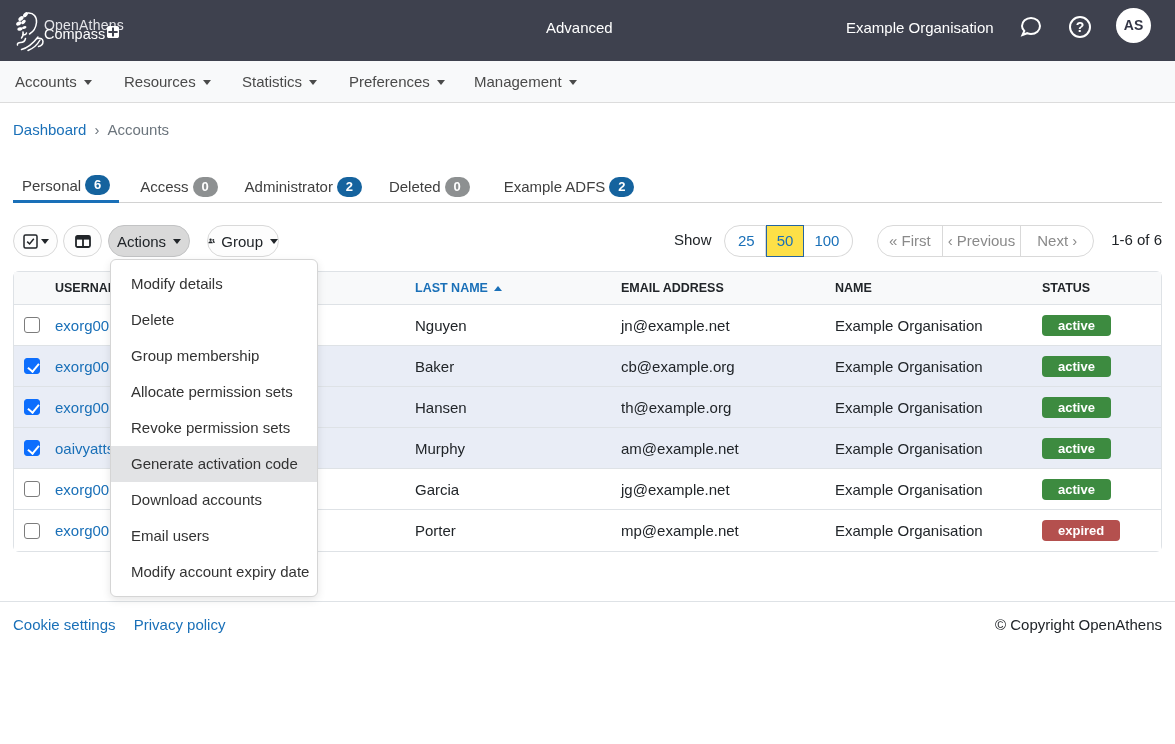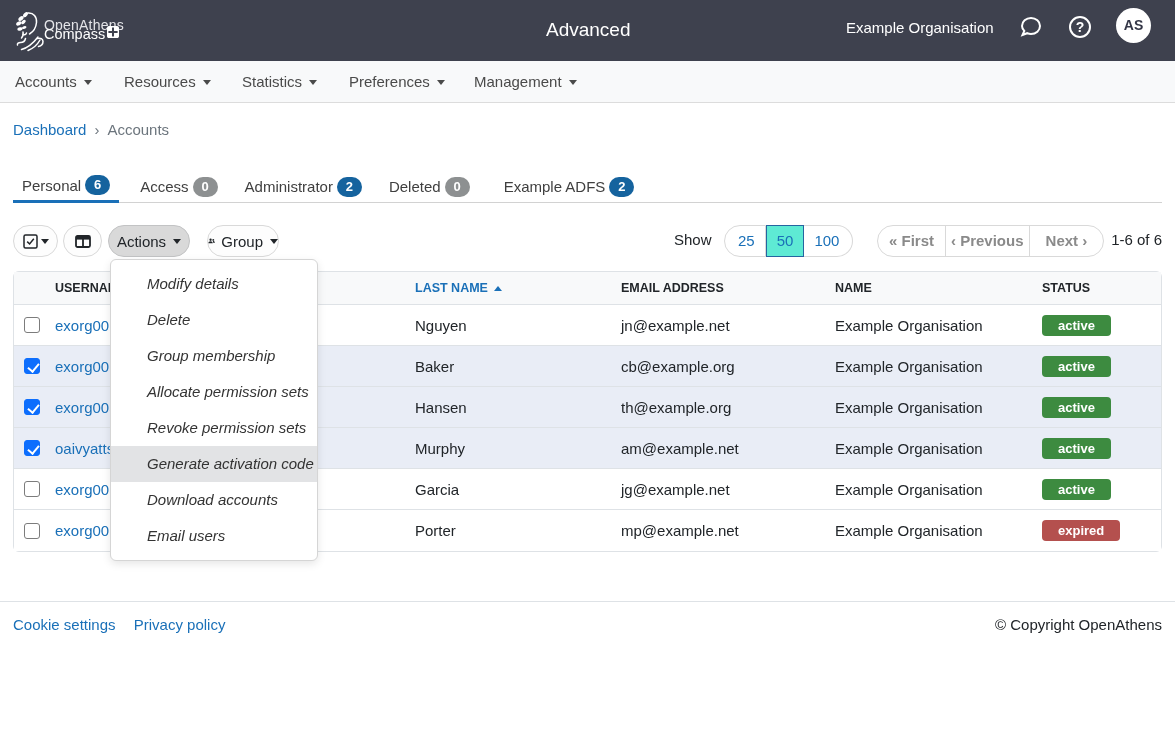--- a/index.html
+++ b/index.html
@@ -6,21 +6,21 @@
 html,body { width:1175px; height:744px; background:#fff; font-family:"Liberation Sans",sans-serif; overflow:hidden; }
 
 .topbar { position:relative; height:61px; background:#3e414e; color:#fff; }
 .logo-art { position:absolute; left:16px; top:11px; }
 .logo-oa { position:absolute; left:44px; top:17px; font-size:14px; color:#e4e4e8; letter-spacing:0.2px; }
 .logo-compass { position:absolute; left:44px; top:26px; font-size:14.5px; color:#fff; letter-spacing:0px; }
 .logo-plus { position:absolute; left:107px; top:26px; }
 .search { position:absolute; left:196px; top:11px; width:327px; height:33px; background:#262b36; border-radius:17px; }
 .search .ph { position:absolute; left:18px; top:7px; font-size:15px; color:#eceded; }
 .search svg { position:absolute; right:14px; top:8px; }
-.advanced { position:absolute; left:546px; top:19px; font-size:19px; color:#fff; }
+.advanced { position:absolute; left:546px; top:19px; font-size:15px; color:#fff; }
 .orgname { position:absolute; left:846px; top:19px; font-size:15px; color:#fff; }
 .icon-chat { position:absolute; left:1018px; top:14px; }
 .icon-help { position:absolute; left:1067px; top:14px; }
 .avatar { position:absolute; left:1116px; top:8px; width:35px; height:35px; border-radius:50%; background:#fff; color:#343747; font-size:14px; font-weight:bold; text-align:center; line-height:35px; }
 
 .mainnav { position:relative; height:42px; background:#f8f9fa; border-bottom:1px solid #dcdcdc; font-size:15px; color:#4a4a4a; }
 .mainnav span.item { position:absolute; top:12px; }
 .caret { display:inline-block; width:0; height:0; border-left:4px solid transparent; border-right:4px solid transparent; border-top:5px solid #4a4a4a; margin-left:7px; vertical-align:2px; }
 
 .breadcrumb { margin:18px 13px 0 13px; font-size:15px; color:#6c757d; }
@@ -36,22 +36,22 @@
 .tbadge.gray { background:#8d9091; }
 
 .toolbar { margin:22px 13px 0 13px; height:32px; position:relative; }
 .btn { position:absolute; top:0; height:32px; background:#fdfdfd; border:1px solid #d9d9d9; border-radius:16px; font-size:15px; color:#212529; display:flex; align-items:center; justify-content:center; }
 .btn.gray { background:#d9d9d9; border-color:#c2c3c4; }
 .show-label { position:absolute; left:661px; top:6px; font-size:15px; color:#212529; }
 .pills { position:absolute; left:711px; top:0; height:32px; display:flex; font-size:15px; }
 .pills .pg { padding:6px 10px; color:#1a70b8; border:1px solid #d9d9d9; border-left:none; }
 .pills .pg:first-child { border-left:1px solid #d9d9d9; border-radius:16px 0 0 16px; padding-left:13px; }
 .pills .pg:last-child { border-radius:0 16px 16px 0; padding-right:13px; }
-.pills .pg.sel { background:#5eead4; border:1px solid #2565a0 !important; }
-.pager { position:absolute; left:864px; top:0; height:32px; border:1px solid #d9d9d9; border-radius:16px; display:flex; overflow:hidden; font-size:15px; color:#8a8a8a;font-weight:bold; }
+.pills .pg.sel { background:#fde047; border:1px solid #2565a0 !important; }
+.pager { position:absolute; left:864px; top:0; height:32px; border:1px solid #d9d9d9; border-radius:16px; display:flex; overflow:hidden; font-size:15px; color:#8a8a8a; }
 .pager .pp { padding:6px 11px; white-space:nowrap; border-left:1px solid #d9d9d9; }
 .pager .pp:first-child { border-left:none; }
 .pager .pp:nth-child(2) { padding:6px 5px; }
 .pager .pp:nth-child(3) { padding:6px 16px; }
 .count { position:absolute; right:0; top:6px; font-size:15px; color:#212529; white-space:nowrap; }
 
 .tablewrap { margin:14px 13px 0 13px; border:1px solid #dee2e6; border-radius:6px; }
 table { table-layout:fixed; width:100%; border-collapse:separate; border-spacing:0; font-size:15px; color:#212529; }
 th { background:#f8f9fa; font-size:12.5px; font-weight:bold; text-align:left; padding:8px 10px; height:33px; border-bottom:1px solid #dee2e6; }
 th.sorted { color:#1a70b8; }
@@ -66,21 +66,21 @@
 .badge.green { background:#3d8b40; }
 .badge.red { background:#b4504e; }
 .sortarrow { display:inline-block; width:0; height:0; border-left:4.5px solid transparent; border-right:4.5px solid transparent; border-bottom:5px solid #1a70b8; margin-left:6px; vertical-align:1px; }
 
 .footer { position:absolute; left:0; top:601px; width:1175px; border-top:1px solid #dee2e6; }
 .footer .links { position:absolute; left:13px; top:14px; font-size:15px; }
 .footer .links a { color:#1a70b8; text-decoration:none; }
 .footer .copy { position:absolute; right:13px; top:14px; font-size:15px; color:#212529; }
 
 .menu { position:absolute; left:110px; top:259px; width:208px; background:#fff; border:1px solid #d5d5d5; border-radius:6px; padding:6px 0; box-shadow:0 3px 8px rgba(0,0,0,.10); z-index:50; }
-.menu .mi { height:36px; line-height:36px; padding:0 36px; font-size:15px; color:#333; white-space:nowrap;font-style:italic; }
+.menu .mi { height:36px; line-height:36px; padding:0 20px; font-size:15px; color:#333; white-space:nowrap; }
 .menu .mi.hov { background:#e2e3e5; }
 </style>
 </head>
 <body>
 <div class="topbar">
   <svg class="logo-art" width="28" height="41" viewBox="0 0 28 41" fill="none" stroke="#fff" stroke-width="1.5" stroke-linecap="round">
     <path d="M12 2 C17.5 1.5 21 6 20.5 11.5 C20 16.5 17 21 13.5 23"></path>
     <ellipse cx="9.5" cy="3.6" rx="3" ry="1.9" transform="rotate(-50 9.5 3.6)" fill="#fff" stroke="none"></ellipse>
     <ellipse cx="5" cy="7.5" rx="3" ry="1.9" transform="rotate(-40 5 7.5)" fill="#fff" stroke="none"></ellipse>
     <ellipse cx="2.8" cy="12.5" rx="2.8" ry="1.8" transform="rotate(-25 2.8 12.5)" fill="#fff" stroke="none"></ellipse>
@@ -251,13 +251,14 @@
 </div>
 <div class="menu">
   <div class="mi">Modify details</div>
   <div class="mi">Delete</div>
   <div class="mi">Group membership</div>
   <div class="mi">Allocate permission sets</div>
   <div class="mi">Revoke permission sets</div>
   <div class="mi hov">Generate activation code</div>
   <div class="mi">Download accounts</div>
   <div class="mi">Email users</div>
+  <div class="mi">Modify account expiry date</div>
 </div>
 
 </body></html>

